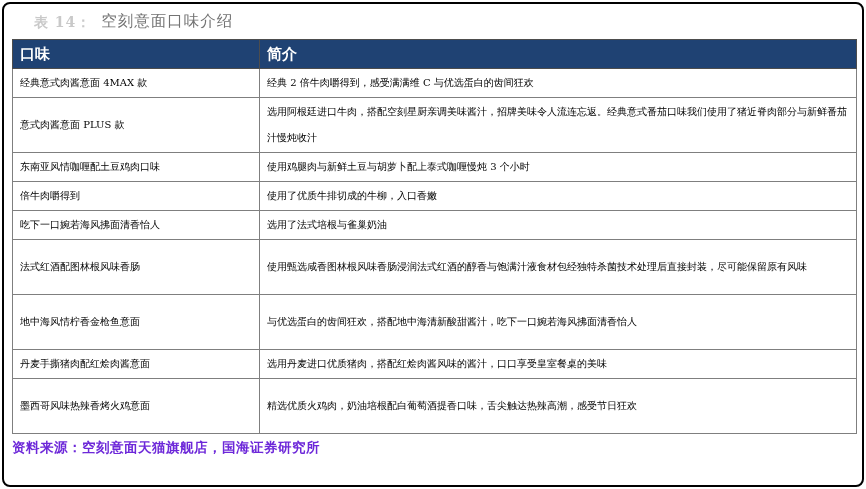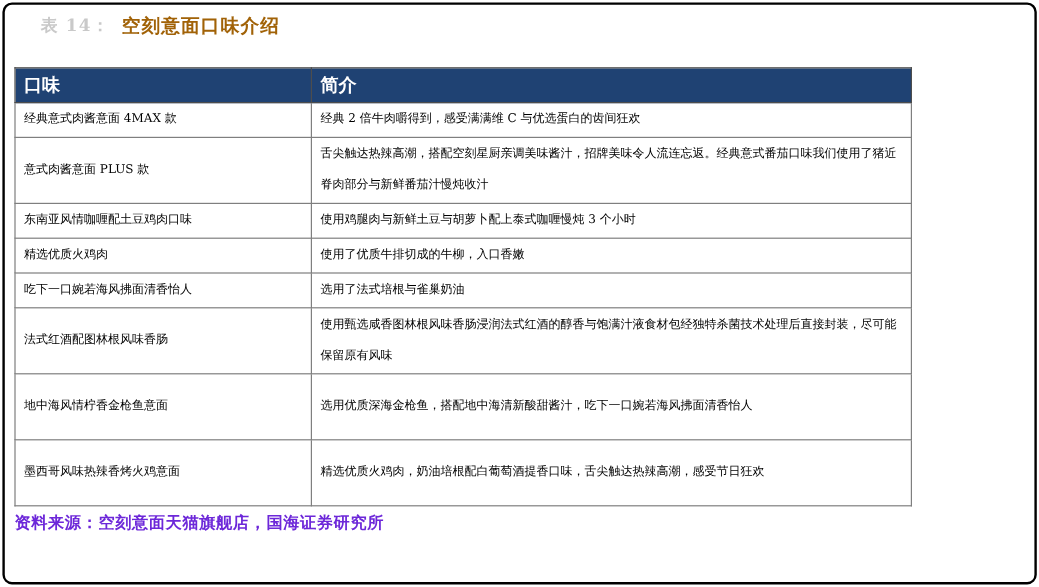--- a/index.html
+++ b/index.html
@@ -13,41 +13,41 @@
     width: 862px; height: 485px;
     margin: 2px;
     border: 2px solid #000000;
     border-radius: 8px;
     background: #ffffff;
     overflow: hidden;
     padding-top: 8px;
   }
   .title-row {
     display: flex;
-    align-items: center;
-    margin: 0 0 24px 30px;
+    align-items: flex-end;
+    margin: 0 0 7px 30px;
     height: 20px;
   }
   .figure-label {
     color: #c9c9c9;
     font-weight: bold;
     font-size: 14px;
     margin-right: 10px;
     letter-spacing: 1px;
   }
   .page-title {
-    font-weight: bold;
+    font-weight: normal;
     font-size: 15.5px;
-    color: #a16207;
+    color: #737373;
     letter-spacing: 1px;
   }
   table.flavors {
     border-collapse: collapse;
     table-layout: fixed;
-    width: 748px;
+    width: 845px;
     margin-left: 8px;
     border: 1px solid #4d4d4d;
   }
   table.flavors col.c1 { width: 247px; }
   table.flavors th {
     background: #1f4273;
     color: #ffffff;
     text-align: left;
     font-weight: bold;
     font-size: 15px;
@@ -94,41 +94,45 @@
         <th>简介</th>
       </tr>
     </thead>
     <tbody>
       <tr class="single">
         <td>经典意式肉酱意面 4MAX 款</td>
         <td>经典 2 倍牛肉嚼得到，感受满满维 C 与优选蛋白的齿间狂欢</td>
       </tr>
       <tr class="tall">
         <td>意式肉酱意面 PLUS 款</td>
-        <td>舌尖触达热辣高潮，搭配空刻星厨亲调美味酱汁，招牌美味令人流连忘返。经典意式番茄口味我们使用了猪近脊肉部分与新鲜番茄汁慢炖收汁</td>
+        <td>选用阿根廷进口牛肉，搭配空刻星厨亲调美味酱汁，招牌美味令人流连忘返。经典意式番茄口味我们使用了猪近脊肉部分与新鲜番茄汁慢炖收汁</td>
       </tr>
       <tr class="single">
         <td>东南亚风情咖喱配土豆鸡肉口味</td>
         <td>使用鸡腿肉与新鲜土豆与胡萝卜配上泰式咖喱慢炖 3 个小时</td>
       </tr>
       <tr class="single">
-        <td>精选优质火鸡肉</td>
+        <td>倍牛肉嚼得到</td>
         <td>使用了优质牛排切成的牛柳，入口香嫩</td>
       </tr>
       <tr class="single">
         <td>吃下一口婉若海风拂面清香怡人</td>
         <td>选用了法式培根与雀巢奶油</td>
       </tr>
       <tr class="tall">
         <td>法式红酒配图林根风味香肠</td>
         <td>使用甄选咸香图林根风味香肠浸润法式红酒的醇香与饱满汁液食材包经独特杀菌技术处理后直接封装，尽可能保留原有风味</td>
       </tr>
       <tr class="tall">
         <td>地中海风情柠香金枪鱼意面</td>
-        <td>选用优质深海金枪鱼，搭配地中海清新酸甜酱汁，吃下一口婉若海风拂面清香怡人</td>
+        <td>与优选蛋白的齿间狂欢，搭配地中海清新酸甜酱汁，吃下一口婉若海风拂面清香怡人</td>
+      </tr>
+      <tr class="single">
+        <td>丹麦手撕猪肉配红烩肉酱意面</td>
+        <td>选用丹麦进口优质猪肉，搭配红烩肉酱风味的酱汁，口口享受皇室餐桌的美味</td>
       </tr>
       <tr class="tall">
         <td>墨西哥风味热辣香烤火鸡意面</td>
         <td>精选优质火鸡肉，奶油培根配白葡萄酒提香口味，舌尖触达热辣高潮，感受节日狂欢</td>
       </tr>
     </tbody>
   </table>
 
   <div class="footer-source">资料来源：空刻意面天猫旗舰店，国海证券研究所</div>
 

